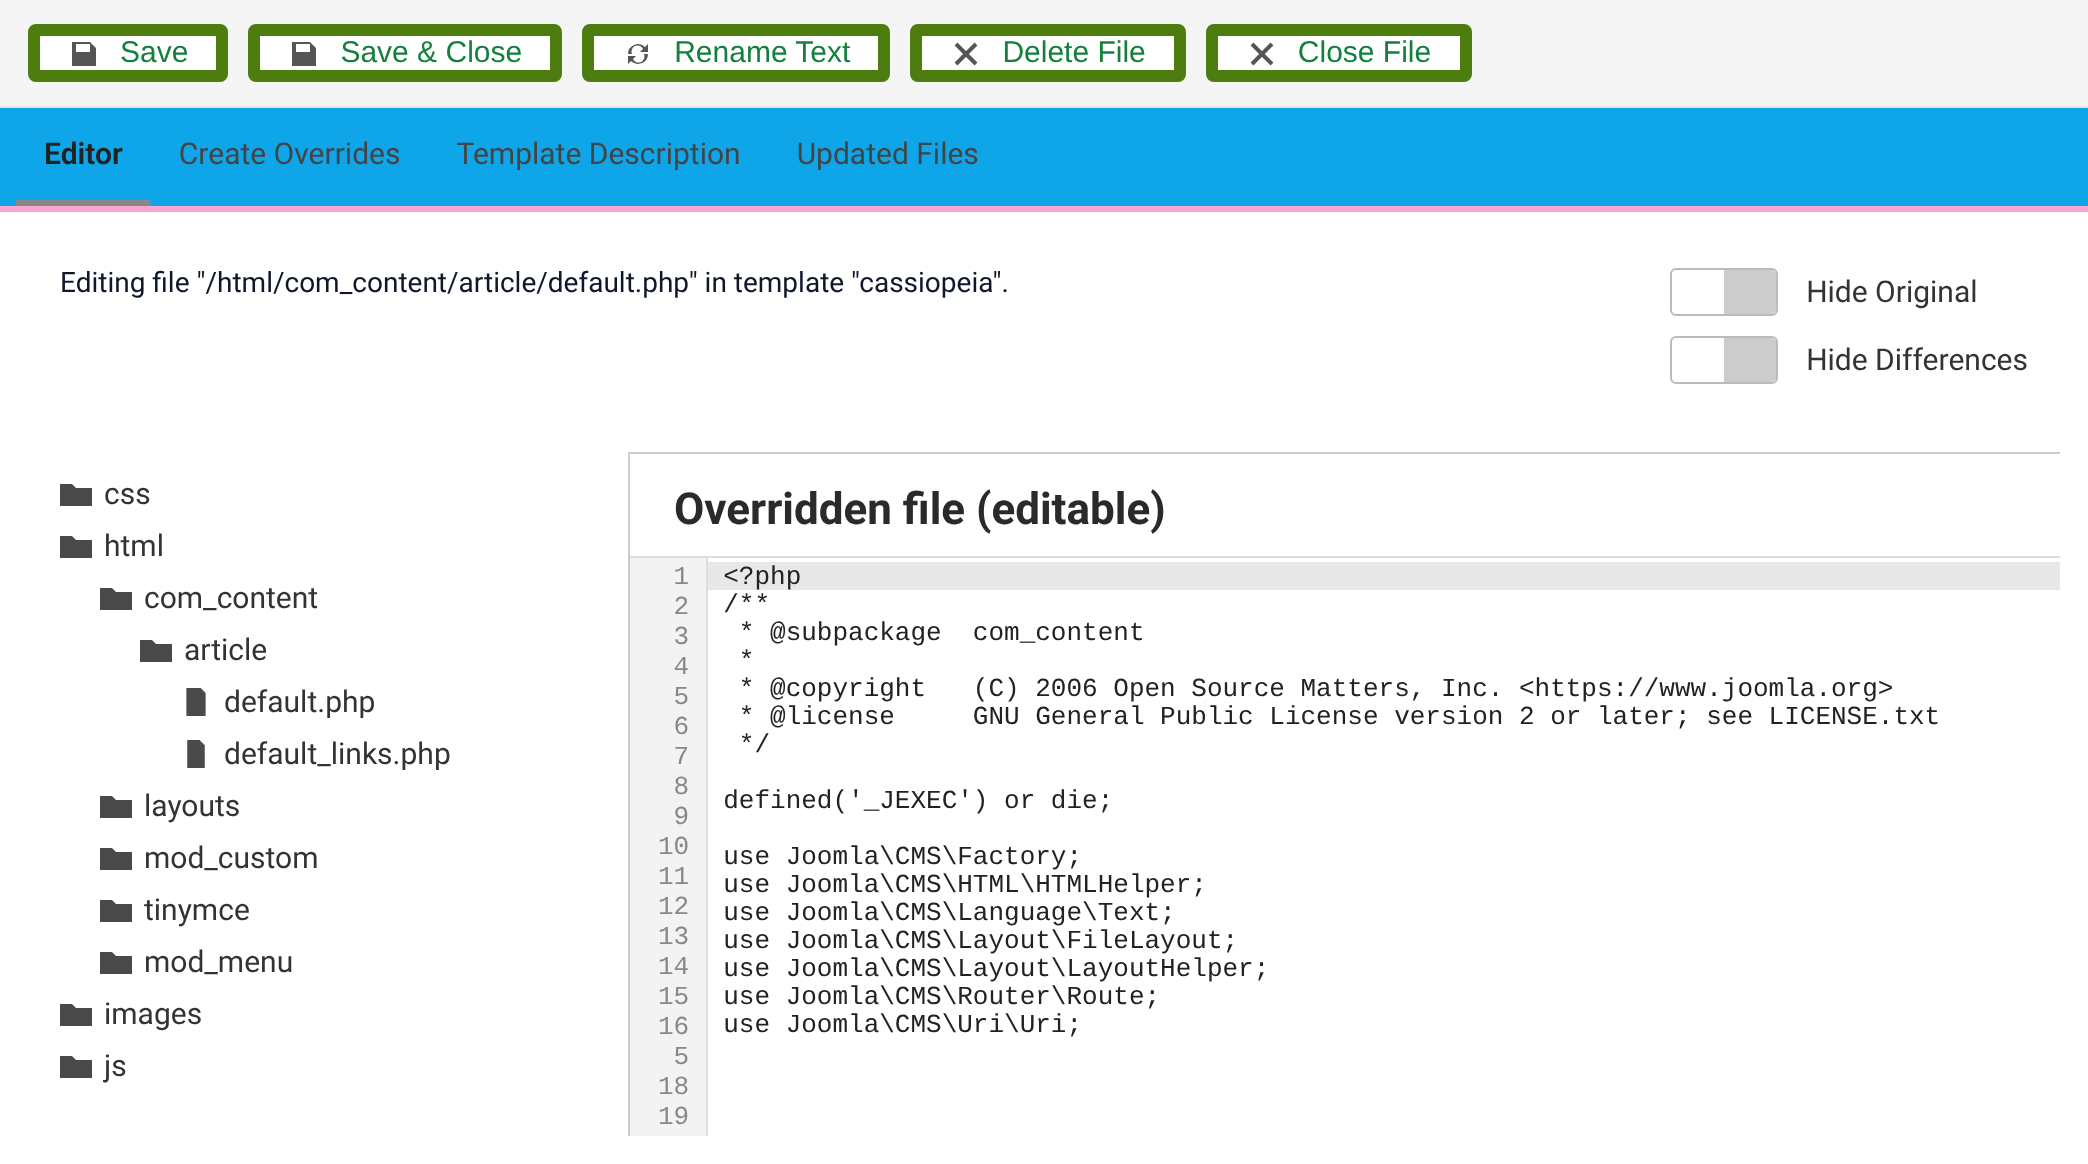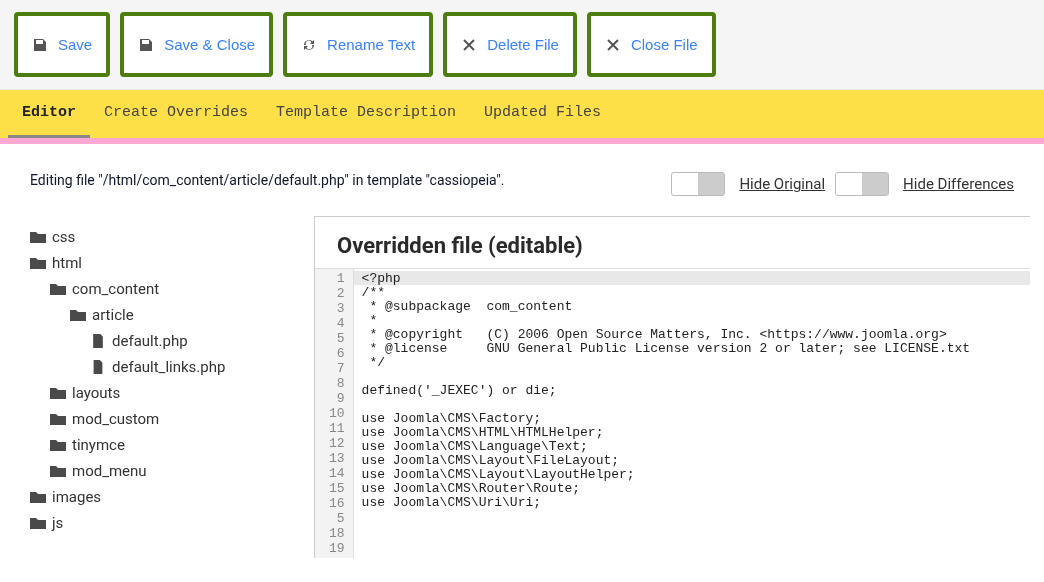--- a/index.html
+++ b/index.html
@@ -1,37 +1,37 @@
 <!DOCTYPE html>
 <html><head>
 <meta charset="utf-8">
 <style>
 * { margin: 0; padding: 0; box-sizing: border-box; }
 body { font-family: -apple-system, BlinkMacSystemFont, "Segoe UI", Roboto, sans-serif; font-size: 14px; color: #333; background: #fff; }
 
 .toolbar { background: #f5f5f5; padding: 12px 14px; display: flex; gap: 10px; border-bottom: 1px solid #e5e5e5; }
-.btn { background: #fff; border: 4px solid #4d7c0f; border-radius: 4px; padding: 20px 14px; font-size: 15px; color: #3b82f6; display: inline-flex; align-items: center; gap: 10px; cursor: pointer; }
+.btn { background: #fff; border: 6px solid #4d7c0f; border-radius: 4px; padding: 0 14px; font-size: 15px; color: #15803d; display: inline-flex; align-items: center; gap: 10px; cursor: pointer; }
 .btn-icon { width: 16px; height: 16px; display: inline-flex; align-items: center; justify-content: center; }
 
-.tabs { display: flex; border-bottom: 6px solid #f9a8d4; padding: 0 8px; background: #fde047; font-family: Liberation Mono, monospace; }
+.tabs { display: flex; border-bottom: 3px solid #f9a8d4; padding: 0 8px; background: #0ea5e9; }
 .tab { padding: 14px 14px; font-size: 15px; color: #444; cursor: pointer; border-bottom: 3px solid transparent; }
 .tab.active { font-weight: 600; border-bottom: 3px solid #888; color: #222; }
 
 .header-row { display: flex; align-items: flex-start; justify-content: space-between; padding: 28px 30px 20px 30px; }
 .editing-text { font-size: 14px; color: #0f172a; max-width: 700px; }
 
-.toggles { display: flex; flex-direction: row; gap: 10px; text-decoration: underline; }
+.toggles { display: flex; flex-direction: column; gap: 10px; }
 .toggle-row { display: flex; align-items: center; gap: 14px; }
 .toggle { width: 54px; height: 24px; border: 1px solid #bbb; border-radius: 3px; position: relative; background: #fff; cursor: pointer; }
 .toggle .knob { position: absolute; top: 0; bottom: 0; width: 26px; background: #ccc; }
 .toggle.on .knob { right: 0; }
 .toggle.off2 .knob { right: 0; }
 .toggle-label { font-size: 15px; color: #333; }
 
-.main { display: flex; padding: 0 14px 0 30px; gap: 14px; }
+.main { display: flex; padding: 0 14px 0 30px; gap: 14px; margin-top: 14px; }
 .sidebar { width: 270px; padding-top: 8px; }
 .tree { list-style: none; font-size: 15px; color: #333; }
 .tree li { padding: 4px 0; display: flex; align-items: center; gap: 6px; cursor: pointer; }
 .tree ul { list-style: none; padding-left: 20px; }
 .folder-icon, .file-icon { width: 16px; height: 14px; display: inline-block; }
 .folder-icon svg, .file-icon svg { width: 100%; height: 100%; fill: #4a4a4a; }
 
 .editor-panel { flex: 1; border: 1px solid #ccc; border-right: none; border-bottom: none; }
 .editor-title { font-size: 22px; font-weight: 700; padding: 16px 22px 10px 22px; color: #2a2a2a; }
 .code-area { border-top: 1px solid #ddd; font-family: "Courier New", monospace; font-size: 13px; display: flex; }

